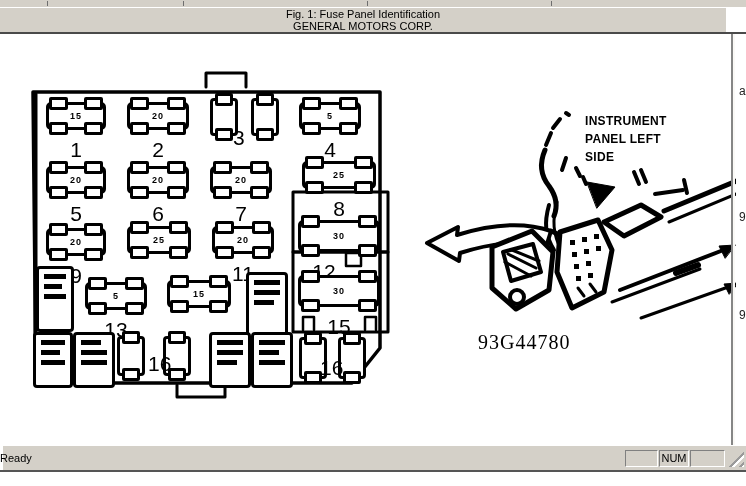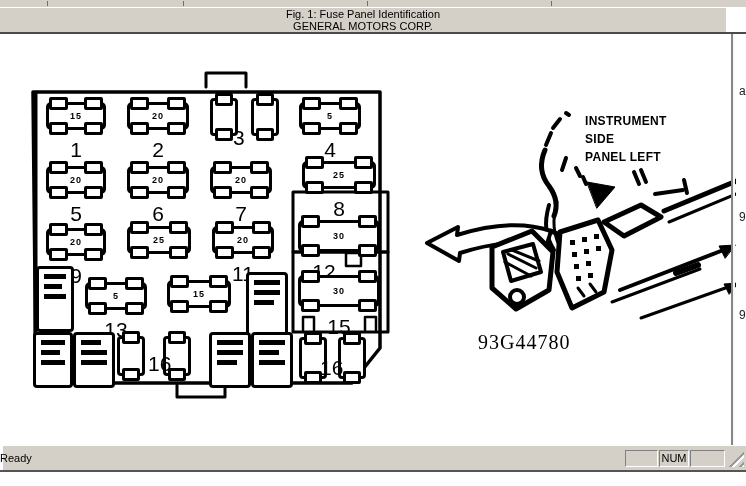--- a/index.html
+++ b/index.html
@@ -353,22 +353,22 @@
     <span class="cap cb"></span>
 </div>
 <div class="numlabel" style="left:320px;top:356px">16</div>
 <div class="sqfuse" style="left:338px;top:337px;width:22px;height:36px">
   <span class="cap ct"></span>
     <span class="cap cb"></span>
 </div>
 
 <div class="callout">
   <div>INSTRUMENT</div>
+  <div>PANEL LEFT</div>
   <div>SIDE</div>
-  <div>PANEL LEFT</div>
 </div>
 <div class="partnum">93G44780</div>
 
 <div class="statusbar">
   <span class="ready">Ready</span>
   <span class="pane" style="left:622px;width:31px"></span>
   <span class="pane" style="left:656px;width:28px">NUM</span>
   <span class="pane" style="left:687px;width:33px"></span>
   <span class="grip"></span>
 </div>

